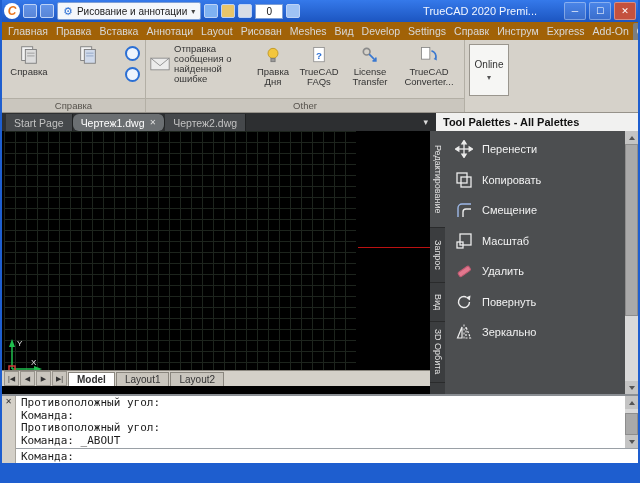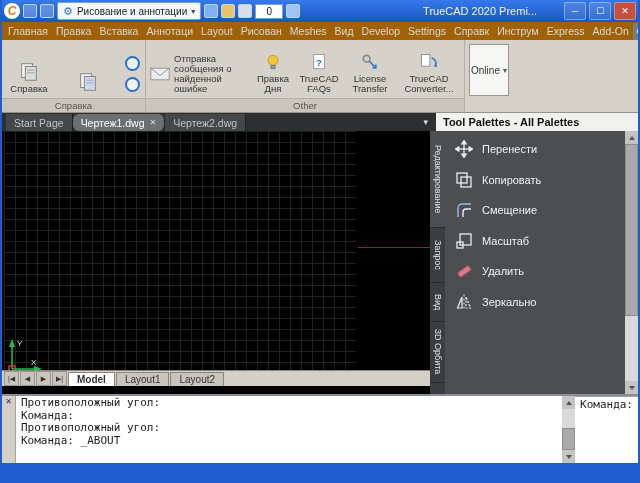--- a/index.html
+++ b/index.html
@@ -29,35 +29,35 @@
 
   
   .ribbon-tabs{height:18px;flex:0 0 18px;background:#a16207;display:flex;align-items:flex-end;
     padding-left:2px;color:#d8d8d8;white-space:nowrap;overflow:hidden;}
   .rtab{padding:2px 4px 3px;font-size:10.5px;}
   .rtab.active{background:#7b7e81;color:#fff;border-radius:2px 2px 0 0;}
 
   
   .ribbon{height:72px;flex:0 0 72px;background:#d6d2ca;display:flex;border-bottom:1px solid #96928a;}
   .rgroup{flex:0 0 auto;display:flex;flex-direction:column;border-right:1px solid #b3afa5;}
-  .rgroup-body{flex:1;display:flex;align-items:flex-end;padding:2px 3px;gap:1px;}
+  .rgroup-body{flex:1;display:flex;align-items:flex-start;padding:2px 3px;gap:1px;}
   .rgroup-label{height:13px;text-align:center;font-size:9.5px;color:#56524c;background:#cac6be;
     border-top:1px solid #b3afa5;line-height:13px;}
   .rbtn{display:flex;flex-direction:column;align-items:center;font-size:9.5px;line-height:10px;
     text-align:center;color:#333;padding:2px 1px;}
   .rbtn .ric{height:22px;display:flex;align-items:center;justify-content:center;margin-bottom:1px;}
   .rbtn-row{flex-direction:row;align-items:center;gap:4px;text-align:left;}
   .rbtn-row .ric{height:auto;}
   .w46{width:46px;} .w66{width:66px;} .w100{width:100px;} .w40{width:40px;} .w52{width:52px;}
   .w46b{width:46px;} .w50{width:50px;} .w62{width:62px;}
   .side-btns{display:flex;flex-direction:column;justify-content:flex-start;gap:6px;padding:4px 2px;}
   .circle-btn{width:11px;height:11px;border-radius:50%;border:2px solid #2b6fd4;background:#eef4fd;}
   .online-wrap{display:flex;align-items:flex-start;padding:4px 4px;}
   .online-btn{width:38px;height:50px;background:#f6f6f4;border:1px solid #9a968e;display:flex;
-    flex-direction:row;align-items:center;justify-content:center;gap:3px;font-size:10px;color:#333;}
+    flex-direction:column;align-items:center;justify-content:center;gap:3px;font-size:10px;color:#333;}
   .online-btn .oc{font-size:8px;color:#555;}
   .ribbon-filler{flex:1;}
 
   
   .band{height:18px;flex:0 0 18px;display:flex;}
   .doc-tabs{width:428px;flex:0 0 428px;background:#2d2f31;display:flex;align-items:flex-end;padding-left:4px;}
   .dtab{display:flex;align-items:center;gap:5px;height:17px;padding:0 8px;font-size:10.5px;color:#c2c2c2;
     background:#45484b;border-right:1px solid #1f2122;white-space:nowrap;}
   .dtab.active{background:#6b6f72;color:#fff;border-radius:6px;}
   .dtab-close{font-size:8px;color:#ddd;}
@@ -98,21 +98,21 @@
   .ps-arrow span{width:0;height:0;border-left:3px solid transparent;border-right:3px solid transparent;}
   .ps-up span{border-bottom:4px solid #555;}
   .ps-down span{border-top:4px solid #555;}
   .ps-thumb{height:170px;background:#a9a9a9;border:1px solid #8d8d8d;}
   .ps-track{flex:1;}
 
   
   .cmd{height:67px;flex:0 0 67px;display:flex;background:#fff;border-top:2px solid #8a8e93;}
   .cmd-strip{width:13px;flex:0 0 13px;background:#d4d0c8;border-right:1px solid #a8a49c;text-align:center;}
   .cmd-close{font-size:8px;color:#333;line-height:12px;}
-  .cmd-main{flex:1;display:flex;flex-direction:row;font-family:"DejaVu Sans Mono","Liberation Mono",monospace;}
+  .cmd-main{flex:1;display:flex;flex-direction:column;font-family:"DejaVu Sans Mono","Liberation Mono",monospace;}
   .cmd-hist-row{flex:1;display:flex;}
   .cmd-hist{flex:1;padding:1px 5px;font-size:11px;line-height:12.5px;color:#1c1c1c;}
   .cmd-sb .ps-thumb{height:20px;}
   .cmd-input-row{height:15px;flex:0 0 15px;border-top:1px solid #9aa0a6;display:flex;align-items:center;
     padding:0 5px;font-size:11px;color:#1c1c1c;}
 
   
   .statusbar{height:21px;flex:0 0 21px;background:linear-gradient(#d4d8dc,#adb3b9);display:flex;
     align-items:center;gap:4px;padding:0 4px;font-size:10px;color:#222;}
   .sseg{height:15px;display:flex;align-items:center;justify-content:center;padding:0 6px;background:#c3c7cc;
@@ -359,20 +359,29 @@
         <div class="pitem">
           <span class="picon">
             <svg viewBox="0 0 18 18">
                 <rect x="2.5" y="7" width="13" height="5" rx="1.5" transform="rotate(-35 9 9)" fill="#e2788e" stroke="#c05a72"></rect>
               </svg>
           </span>
           <span class="plabel">Удалить</span>
         </div>
         <div class="pitem">
           <span class="picon">
+            <svg viewBox="0 0 18 18" fill="none">
+                <path d="M14.5 9 a5.5 5.5 0 1 1 -3.2-5" stroke="#ececec" stroke-width="1.4"></path>
+                <polygon points="15.5,2.5 10.8,4.6 14.8,7.6" fill="#ececec"></polygon>
+              </svg>
+          </span>
+          <span class="plabel">Повернуть</span>
+        </div>
+        <div class="pitem">
+          <span class="picon">
             <svg viewBox="0 0 18 18" fill="none" stroke="#ececec">
                 <path d="M7 4 L7 15 L2.5 15 Z" stroke-width="1.2"></path>
                 <path d="M11 4 L11 15 L15.5 15 Z" stroke-width="1.2" stroke-dasharray="2 1.5"></path>
                 <line x1="9" y1="1.5" x2="9" y2="16.5" stroke-width="1" stroke-dasharray="2 2"></line>
               </svg>
           </span>
           <span class="plabel">Зеркально</span>
         </div>
       </div>
       <div class="pscroll">

